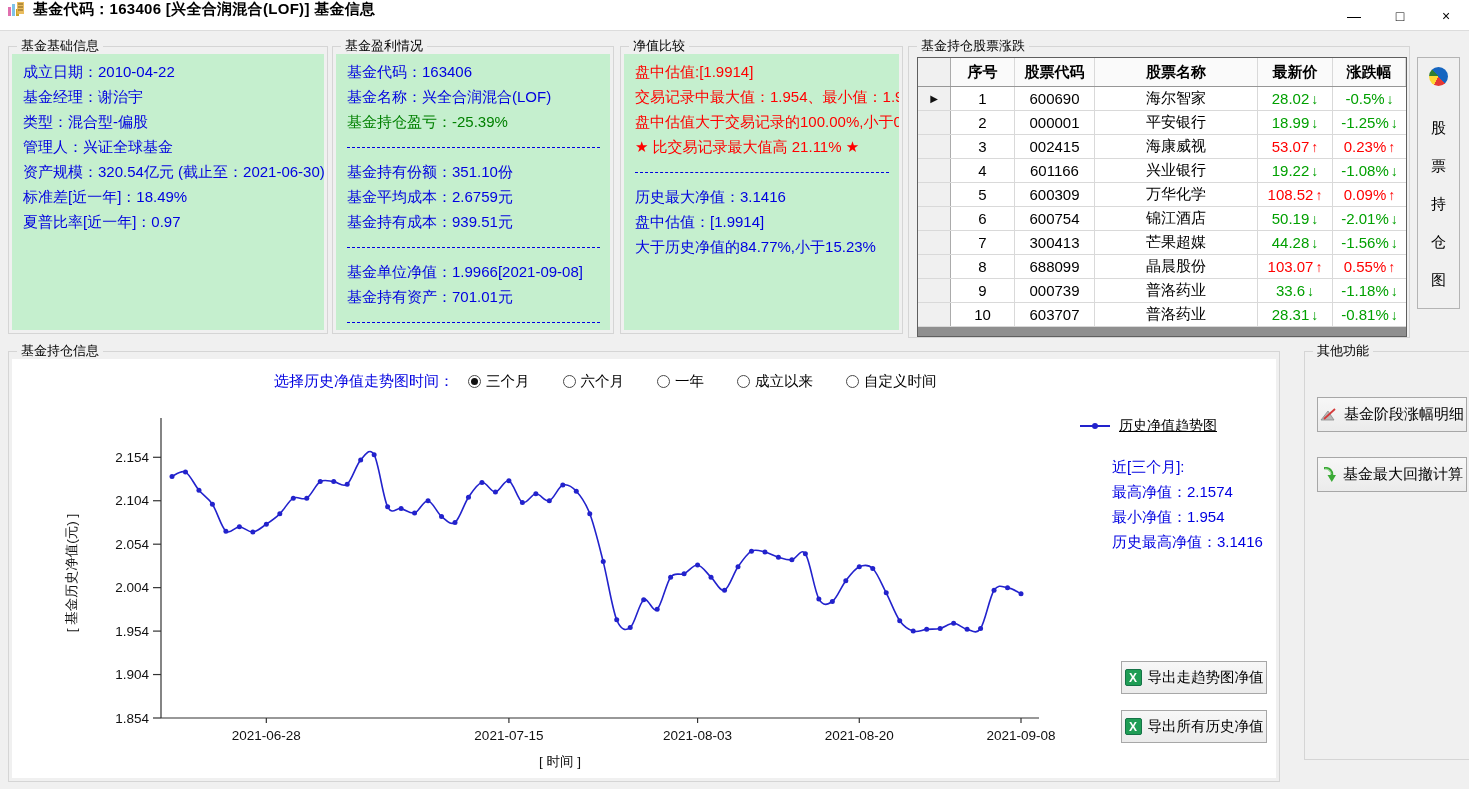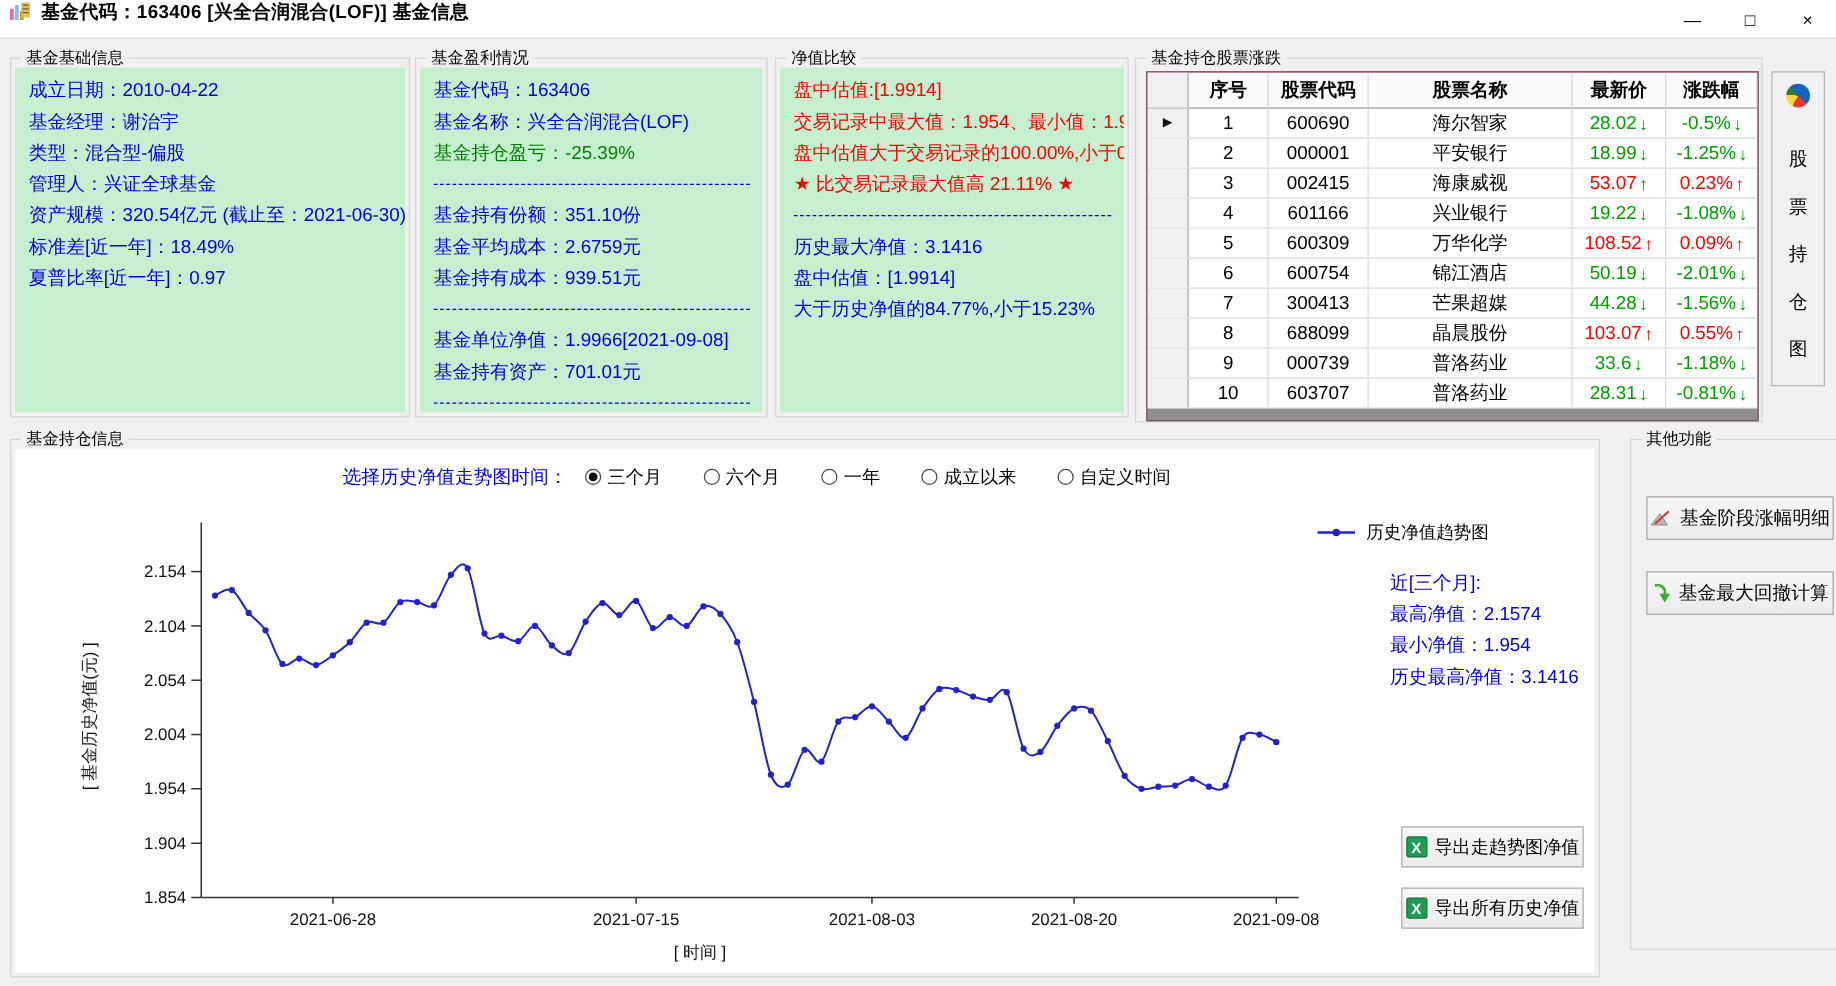--- a/index.html
+++ b/index.html
@@ -61,21 +61,21 @@
   .white-inner { position:absolute; left:3px; right:3px; top:7px; bottom:3px; background:#ffffff; }
   .time-row { position:absolute; left:262px; top:13px; display:flex; align-items:center; }
   .time-label { color:#0000e0; font-size:15px; margin-right:14px; }
   .radio-opt { display:flex; align-items:center; margin-right:33px; cursor:default; }
   .radio-circ { width:13px; height:13px; border:1px solid #4a4a4a; border-radius:50%;
                 background:#fff; display:flex; align-items:center; justify-content:center; margin-right:5px; }
   .radio-dot { width:7px; height:7px; border-radius:50%; background:#111; }
   .radio-text { font-size:14.5px; }
   .ylabel { position:absolute; left:-90px; top:205px; width:300px; height:18px;
             transform:rotate(-90deg); text-align:center; font-size:13.5px; color:#111; }
-  .legend { position:absolute; left:1042px; top:58px; display:flex; align-items:center; }
+  .legend { position:absolute; left:1068px; top:58px; display:flex; align-items:center;text-decoration:underline; }
   .legend-line { width:30px; height:0; border-top:2px solid #2222cc; position:relative; margin-right:9px; }
   .legend-line::after { content:""; position:absolute; left:12px; top:-4px; width:6px; height:6px;
                         border-radius:50%; background:#2222cc; }
   .legend-text { font-size:14px; }
   .stats { position:absolute; left:1100px; top:95px; color:#0000e0; font-size:15px; line-height:25px; white-space:nowrap; }
   .btn { background:linear-gradient(#f7f7f7,#ebebeb); border:1px solid #a7a7a7;
          display:flex; align-items:center; justify-content:center; font-size:14.5px;
          cursor:default; white-space:nowrap; }
   .export-btn { position:absolute; left:1109px; width:146px; height:33px; }
   .xls-icon { width:17px; height:17px; background:#1f9d55; border-radius:2px; color:#fff;

